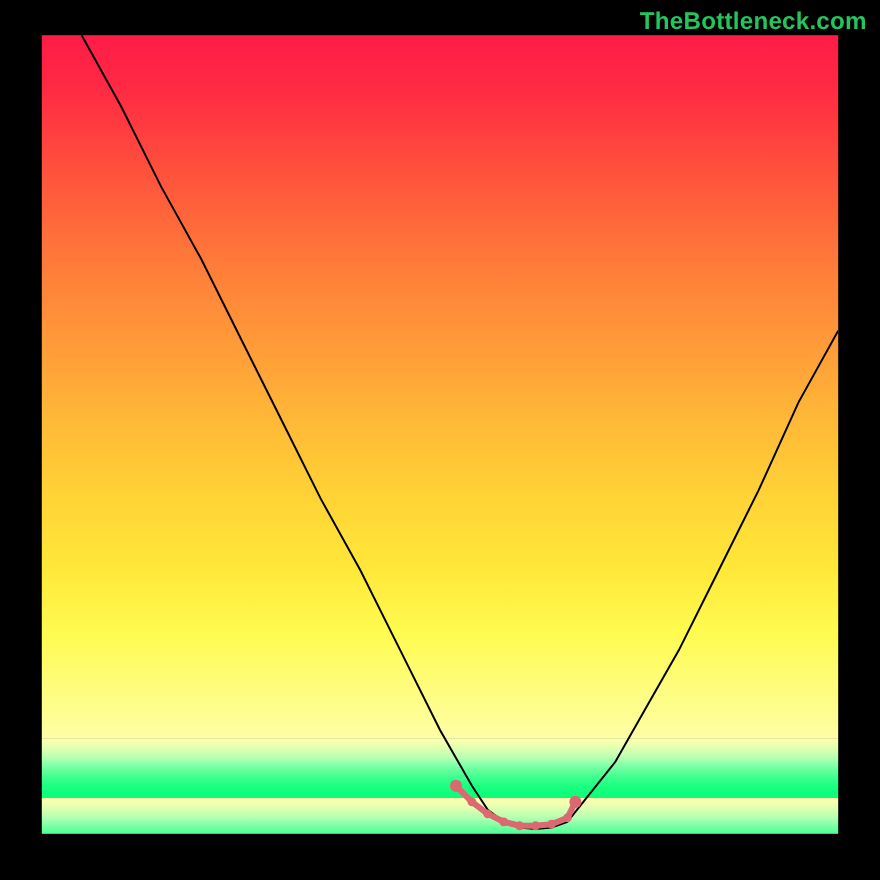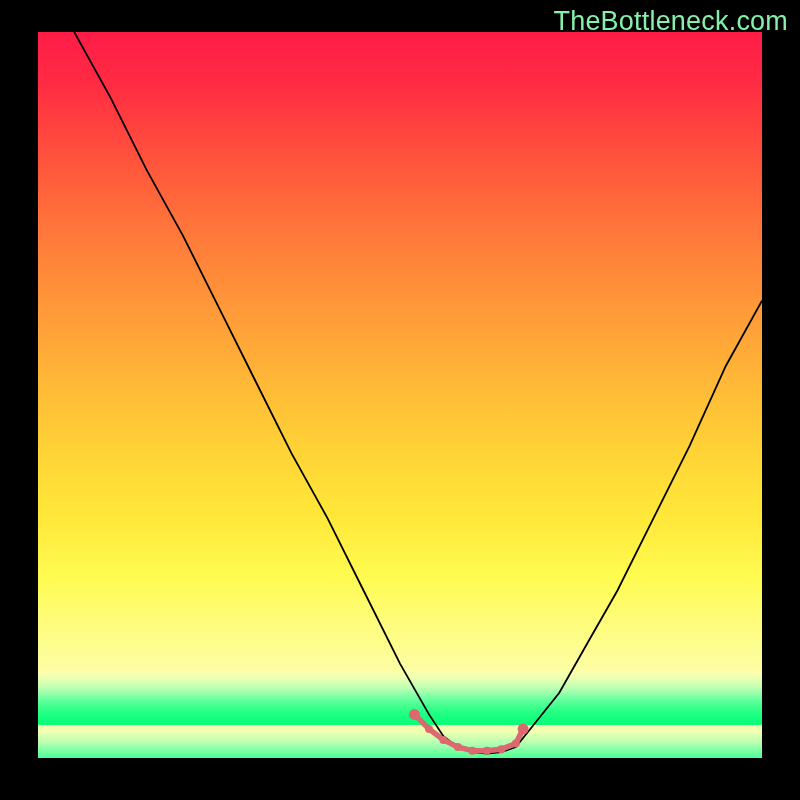--- a/index.html
+++ b/index.html
@@ -8,23 +8,23 @@
     position: relative;
     width: 800px;
     height: 800px;
     background: #000;
   }
   .watermark {
     position: absolute;
     top: 6px;
     right: 12px;
     font-family: Arial, Helvetica, sans-serif;
-    font-size: 27px;
-    font-weight: 400;
-    color: #86efac;
+    font-size: 22px;
+    font-weight: 700;
+    color: #22c55e;
     letter-spacing: 0.2px;
   }
   .plot {
     position: absolute;
     left: 38px;
     top: 32px;
     width: 724px;
     height: 726px;
   }
   .gradient {

